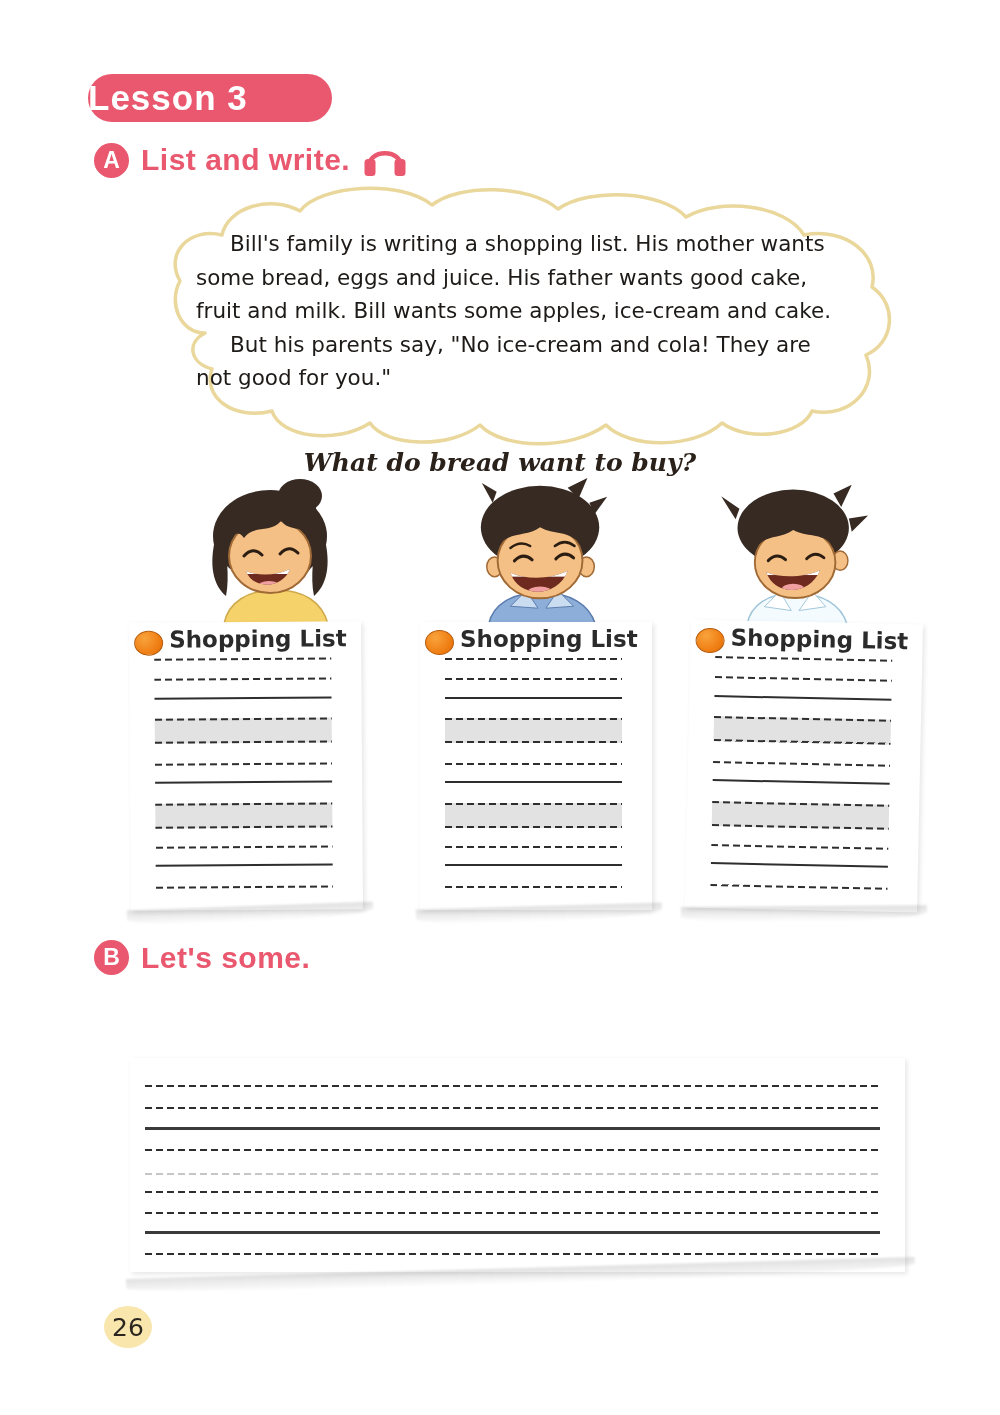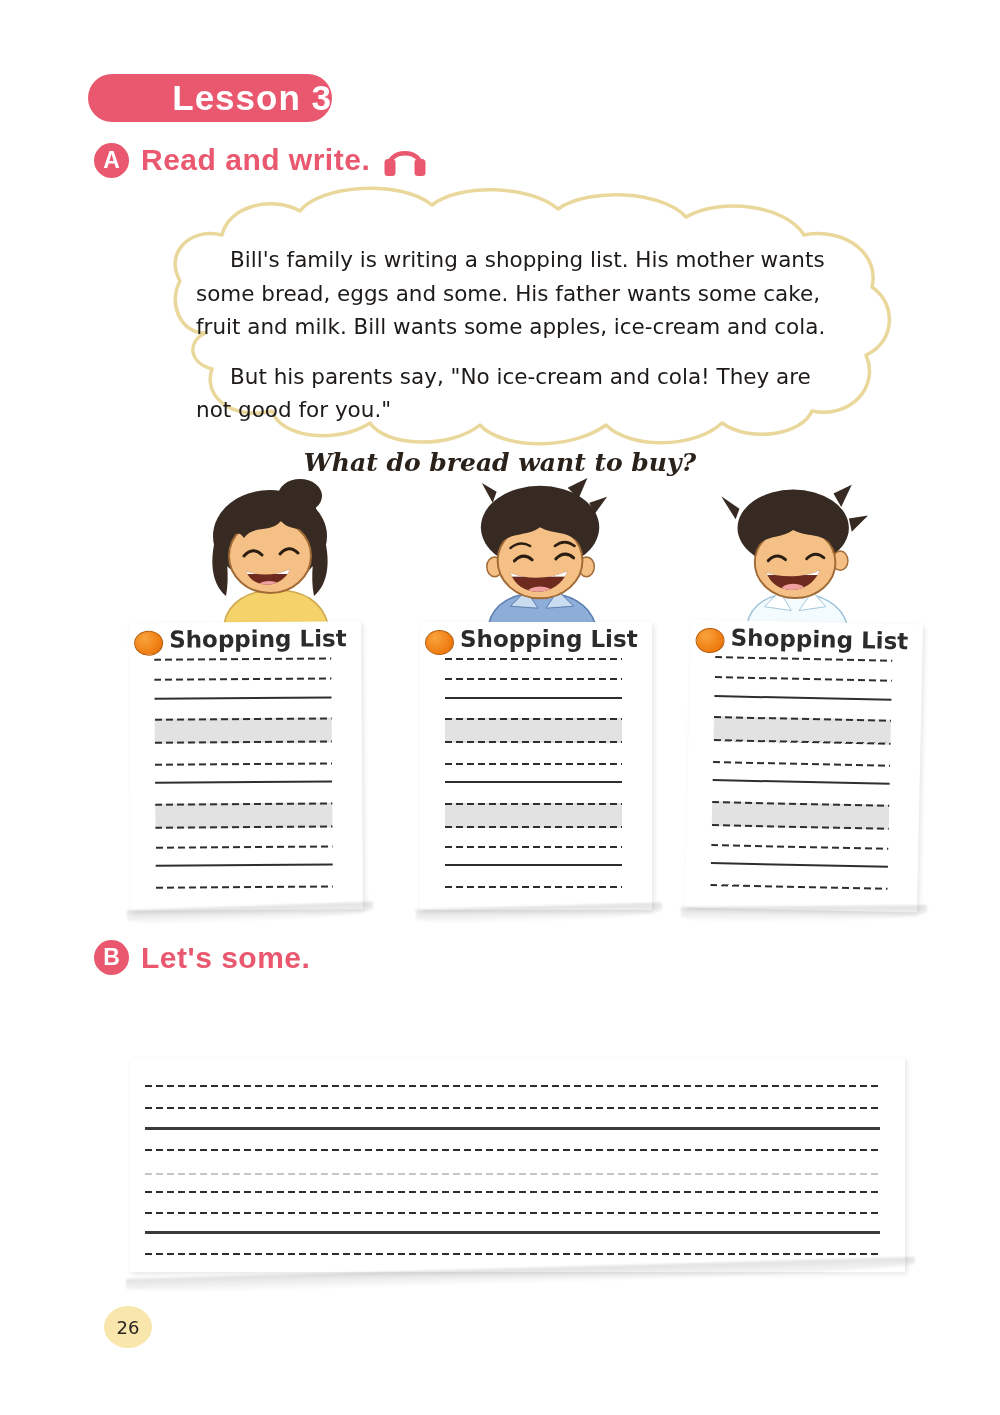--- a/index.html
+++ b/index.html
@@ -1,37 +1,37 @@
 <!DOCTYPE html>
 <html><head>
 <meta charset="utf-8">
 <style>
   html,body{margin:0;padding:0;background:#ffffff;}
   .page{position:relative;width:1000px;height:1415px;background:#fff;overflow:hidden;
         font-family:"Liberation Sans",sans-serif;color:#241f1c;}
 
   
   .lesson-pill{position:absolute;left:88px;top:74px;width:244px;height:48px;
-    background:#e9586e;border-radius:26px;display:flex;align-items:center;justify-content:flex-end;}
+    background:#e9586e;border-radius:26px;display:flex;align-items:center;justify-content:flex-start;}
   .lesson-pill span{color:#fff;font-size:35px;font-weight:bold;letter-spacing:1px;}
 
   .sec-head{position:absolute;display:flex;align-items:center;gap:12px;}
   .sec-a{left:94px;top:140px;}
   .sec-b{left:94px;top:940px;}
   .badge{width:35px;height:35px;border-radius:50%;background:#e9586e;color:#fff;
     display:flex;align-items:center;justify-content:center;font-size:23px;font-weight:bold;flex:0 0 auto;}
   .sec-title{color:#e9586e;font-size:30px;font-weight:bold;letter-spacing:.5px;}
 
   
   .cloud-wrap{position:absolute;left:150px;top:183px;width:760px;height:272px;}
   .cloud-wrap svg{position:absolute;inset:0;}
   .cloud-text{position:absolute;left:46px;top:44px;width:690px;
     font-family:"DejaVu Sans",sans-serif;font-size:21.5px;line-height:33.5px;color:#1d1a18;}
   .cloud-text div{white-space:nowrap;}
-  .cloud-text div.indent{padding-left:34px;margin-top:16px;}
+  .cloud-text div.indent{padding-left:34px;}
 
   .q-line{position:absolute;left:0;width:1000px;text-align:center;
     font-family:"DejaVu Serif",serif;font-style:italic;font-weight:bold;font-size:25px;color:#2a211b;}
   .q-a{top:448px;}
   .q-b{top:997px;}
 
   
   .char{position:absolute;z-index:1;}
   .char-1{left:182px;top:474px;width:190px;height:150px;}
   .char-2{left:448px;top:476px;width:190px;height:148px;}
@@ -65,54 +65,54 @@
   .band::before{top:0;}
   .band::after{bottom:0;}
 
   .big-paper{left:130px;top:1058px;width:775px;height:214px;}
   .big-paper .lines{left:15px;right:25px;top:27px;}
   .big-paper .ln.solid{height:3px;background:#3a3a3a;}
 
   
   .page-num{position:absolute;left:104px;top:1306px;width:48px;height:42px;border-radius:50%;
     background:#f8e6ad;display:flex;align-items:center;justify-content:center;
-    font-family:"DejaVu Sans",sans-serif;font-size:18px;color:#2b2520;}
+    font-family:"DejaVu Sans",sans-serif;font-size:25px;color:#2b2520;}
 </style>
 </head>
 <body>
 
 <div class="page">
 
   <div class="lesson-pill">
     <span>Lesson 3</span>
   </div>
 
   <div class="sec-head sec-a">
     <div class="badge">A</div>
-    <div class="sec-title">Read and write.</div>
+    <div class="sec-title">List and write.</div>
     <svg width="46" height="40" viewBox="0 0 46 40">
       <path d="M7,29 C4,8 42,8 39,29" fill="none" stroke="#e9586e" stroke-width="4.5" stroke-linecap="round"></path>
       <rect x="2.5" y="19" width="11" height="17" rx="3.5" fill="#e9586e"></rect>
       <rect x="32.5" y="19" width="11" height="17" rx="3.5" fill="#e9586e"></rect>
     </svg>
   </div>
 
   <div class="cloud-wrap">
     <svg viewBox="0 0 760 270">
       <path d="M55,150 C30,150 18,120 30,98 C14,70 40,44 72,52 C78,24 120,12 150,28
                C170,2 250,-4 282,22 C310,0 380,2 408,26 C440,4 512,8 536,34
                C570,14 636,22 654,52 C696,44 730,72 722,104 C748,122 744,160 716,172
                C730,204 700,236 662,228 C652,252 600,260 572,240 C544,266 480,266 456,242
                C420,268 352,266 330,242 C300,266 236,264 220,240 C186,262 130,254 122,228
                C84,238 52,214 62,186 C40,180 36,160 55,150 Z" fill="#ffffff" stroke="#ead79b" stroke-width="3.5" stroke-linejoin="round"></path>
     </svg>
     <div class="cloud-text">
       <div class="indent">Bill's family is writing a shopping list. His mother wants</div>
-      <div>some bread, eggs and some. His father wants some cake,</div>
-      <div>fruit and milk. Bill wants some apples, ice-cream and cola.</div>
+      <div>some bread, eggs and juice. His father wants good cake,</div>
+      <div>fruit and milk. Bill wants some apples, ice-cream and cake.</div>
       <div class="indent">But his parents say, "No ice-cream and cola! They are</div>
       <div>not good for you."</div>
     </div>
   </div>
 
   <div class="q-line q-a">What do bread want to buy?</div>
 
   <svg class="char char-1" viewBox="0 0 190 150">
     <ellipse cx="118" cy="22" rx="22" ry="17" fill="#362a22"></ellipse>
     <path d="M132,30 C143,52 141,78 126,98 C135,72 130,48 121,38 Z" fill="#362a22"></path>

